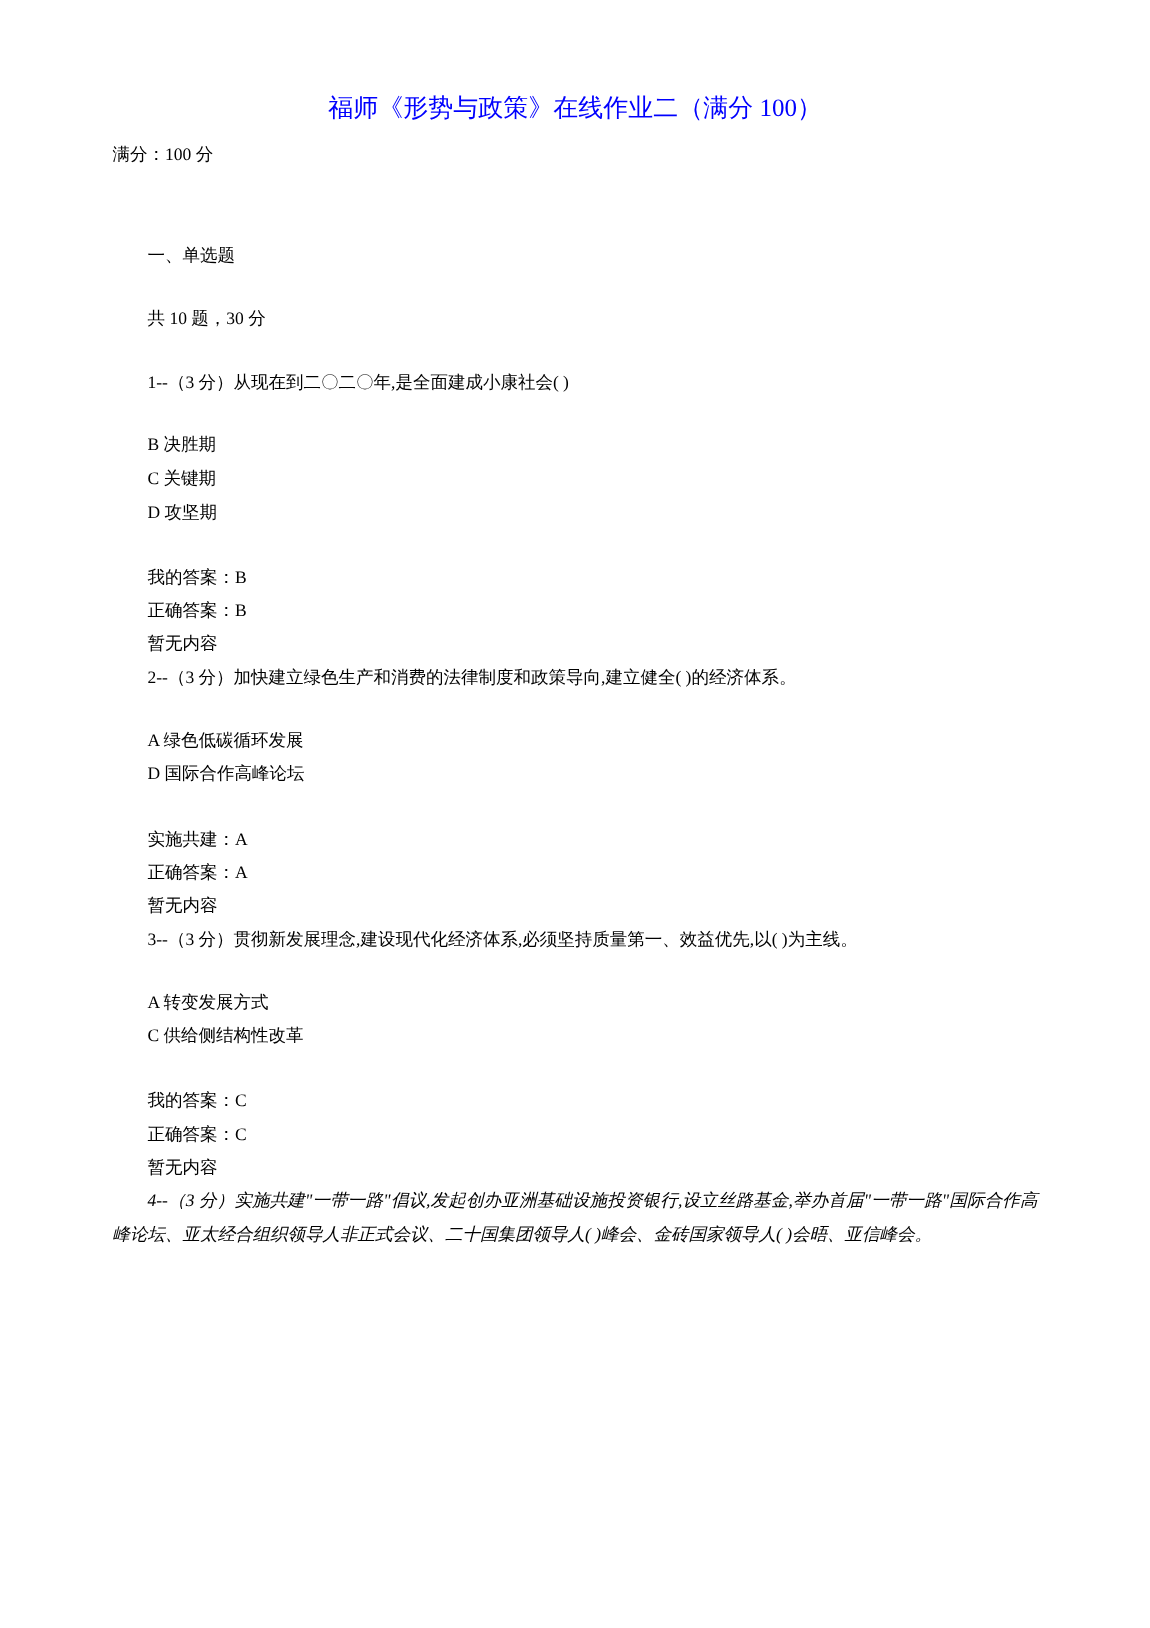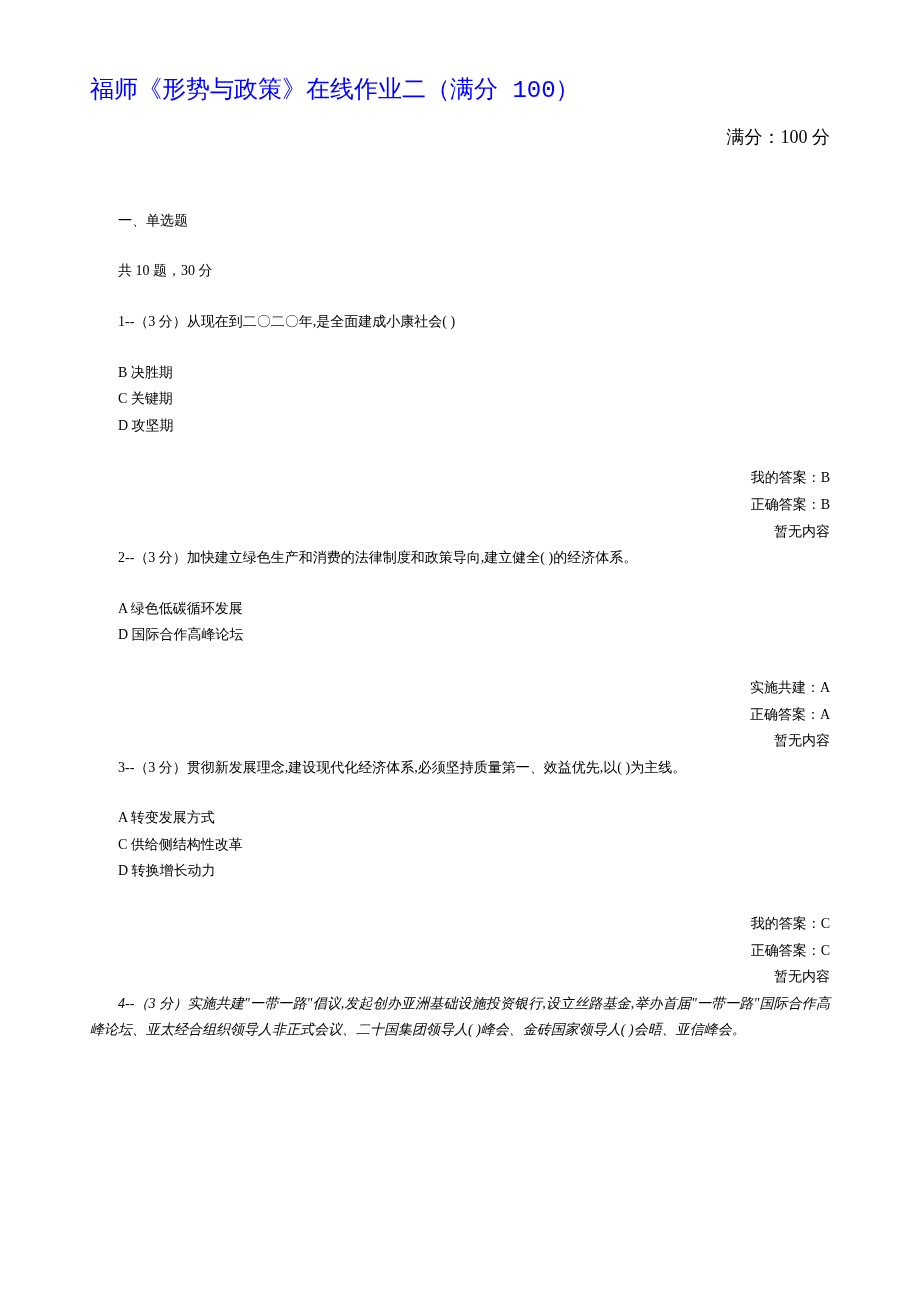--- a/index.html
+++ b/index.html
@@ -11,27 +11,28 @@
       background: #ffffff;
       font-family: "SimSun", "宋体", serif;
       font-size: 14px;
       color: #000000;
       line-height: 1.9;
       width: 920px;
       padding: 68px 90px 40px 90px;
     }
     .title {
       color: #0000FE;
-      font-size: 24px;
-      font-family: Liberation Mono, monospace;
+      font-size: 20px;
+      text-align: center;
+      font-family: Liberation Serif, serif;
       margin-bottom: 6px;
     }
     .subtitle {
-      text-align: right;
-      font-size: 18px;
+      text-align: left;
+      font-size: 14px;
       margin-bottom: 54px;
     }
     .section-header {
       margin-bottom: 24px;
       text-indent: 2em;
     }
     .sub-header {
       margin-bottom: 24px;
       text-indent: 2em;
     }
@@ -40,21 +41,20 @@
       text-indent: 2em;
     }
     .option {
       text-indent: 2em;
     }
     .option-block {
       margin-bottom: 26px;
     }
     .answer-block {
       margin-bottom: 0;
-      text-align: right;
     }
     .answer-line {
       text-indent: 2em;
     }
     .next-q {
       text-indent: 2em;
     }
     .q4 {
       margin-top: 0;
     }
@@ -98,21 +98,20 @@
   <div class="answer-line">实施共建：A</div>
   <div class="answer-line">正确答案：A</div>
   <div class="answer-line">暂无内容</div>
 </div>
 
 <div class="next-q">3--（3 分）贯彻新发展理念,建设现代化经济体系,必须坚持质量第一、效益优先,以( )为主线。</div>
 <div style="height:24px"></div>
 <div class="option-block">
   <div class="option">A 转变发展方式</div>
   <div class="option">C 供给侧结构性改革</div>
-  <div class="option">D 转换增长动力</div>
 </div>
 <div class="answer-block">
   <div class="answer-line">我的答案：C</div>
   <div class="answer-line">正确答案：C</div>
   <div class="answer-line">暂无内容</div>
 </div>
 
 <div class="q4">
   <div class="q4-first q4-cont" style="text-indent:2em">4--（3 分）实施共建"一带一路"倡议,发起创办亚洲基础设施投资银行,设立丝路基金,举办首届"一带一路"国际合作高峰论坛、亚太经合组织领导人非正式会议、二十国集团领导人( )峰会、金砖国家领导人( )会晤、亚信峰会。</div>
 </div>

